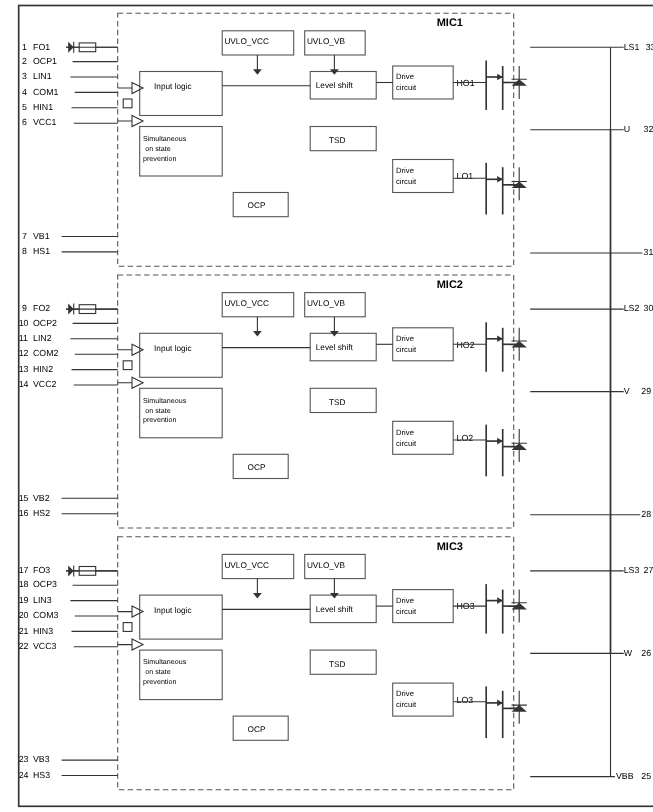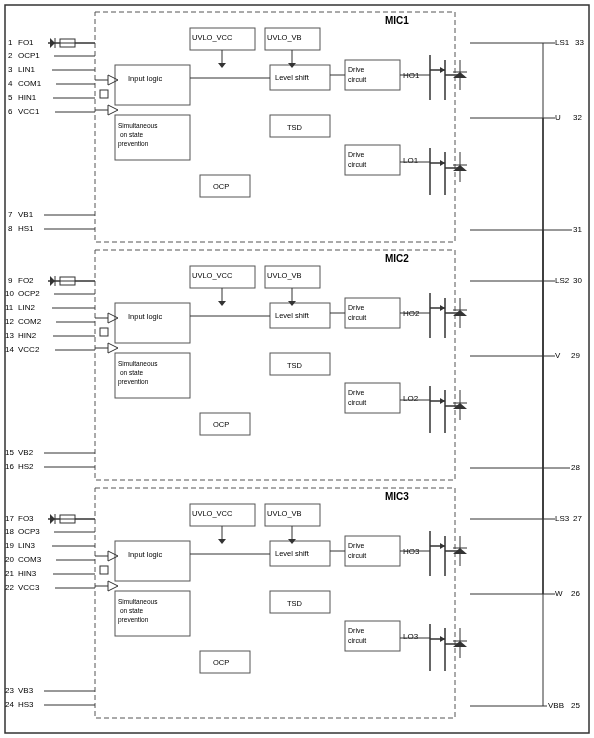--- a/index.html
+++ b/index.html
@@ -10,20 +10,21 @@
       width: 594px;
       height: 738px;
       overflow: hidden;
       position: relative;
     }
     .diagram-container {
       width: 565px;
       height: 738px;
       position: relative;
       background: #fff;
+      margin-left: 12px;
     }
     svg {
       position: absolute;
       top: 0; left: 0;
       width: 594px;
       height: 738px;
     }
   </style>
 </head>
 <body>

